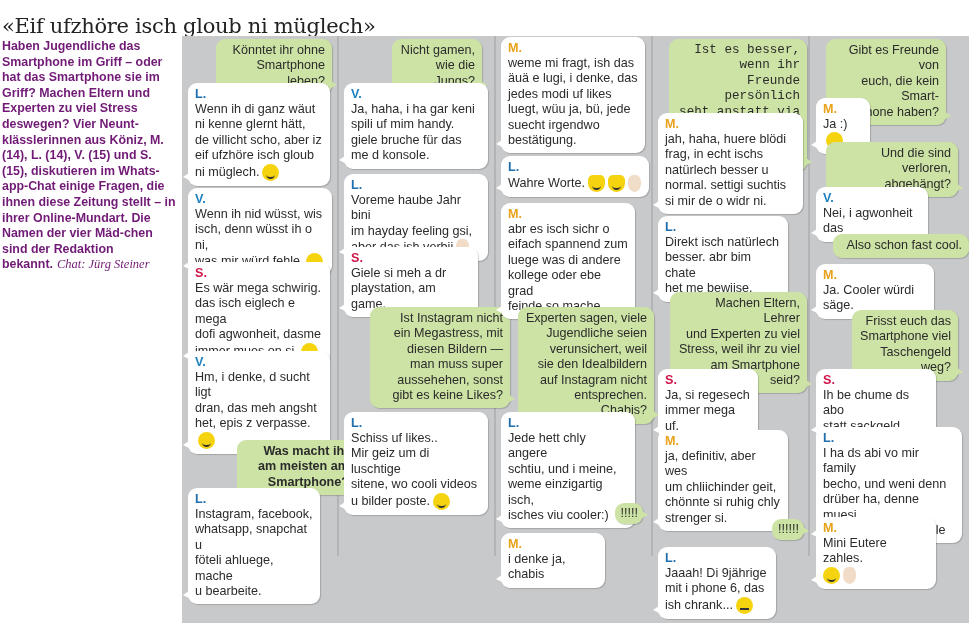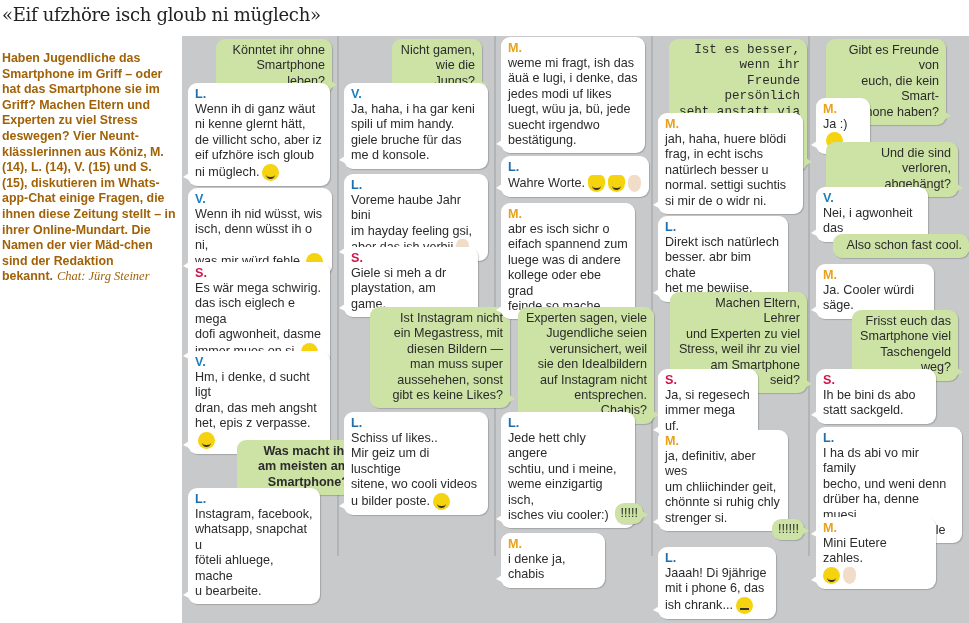--- a/index.html
+++ b/index.html
@@ -1,18 +1,18 @@
 <!DOCTYPE html>
 <html><head>
 <meta charset="utf-8">
 <style>
   html, body { margin:0; padding:0; }
   body { width:969px; height:623px; background:#ffffff; position:relative; overflow:hidden; font-family:"DejaVu Sans", sans-serif; }
-  .headline { position:absolute; left:2px; top:4px; font-family:"DejaVu Serif", serif; font-size:18px; color:#222; letter-spacing:-0.3px; white-space:nowrap; }
-  .intro { position:absolute; left:2px; top:39px; width:178px; font-family:"Liberation Sans", sans-serif; font-weight:bold; font-size:12.4px; line-height:15.6px; color:#a16207;margin-top:12px; }
+  .headline { position:absolute; left:2px; top:14px; font-family:"DejaVu Serif", serif; font-size:21px; color:#222; letter-spacing:-0.3px; white-space:nowrap; }
+  .intro { position:absolute; left:2px; top:39px; width:178px; font-family:"Liberation Sans", sans-serif; font-weight:bold; font-size:12.4px; line-height:15.6px; color:#701a75; }
   .intro .credit { font-family:"Liberation Serif", serif; font-style:italic; font-weight:normal; font-size:12.5px; margin-left:4px; }
   .chat-area { position:absolute; left:182px; top:36px; width:787px; height:587px; background:#c8c9cb; }
   .col-divider { position:absolute; top:0; width:2px; height:520px; background:#b3b4b6; }
   .bubble { position:absolute; font-family:"Liberation Sans", sans-serif; font-size:12.6px; line-height:15.4px; color:#2b2b2b; border-radius:9px; padding:4px 7px 5px 7px; box-sizing:border-box; box-shadow:1px 1px 1px rgba(0,0,0,0.18); }
   .bubble.in { background:#ffffff; text-align:left; }
   .bubble.out { background:#cde3a5; text-align:right; }
   .bubble.in::before { content:""; position:absolute; left:-5px; bottom:6px; border-right:6px solid #ffffff; border-top:4px solid transparent; border-bottom:3px solid transparent; }
   .bubble.out::after { content:""; position:absolute; right:-5px; bottom:6px; border-left:6px solid #cde3a5; border-top:4px solid transparent; border-bottom:3px solid transparent; }
   .author { display:block; font-weight:bold; font-size:12.6px; line-height:15px; }
   .author.L, .author.V { color:#1c7fbf; }
@@ -147,20 +147,20 @@
 phone haben?</span></div>
   <div class="bubble in" style="left:634px;top:62px;width:54px;"><span class="author M">M.</span><span class="msg">Ja :)</span><span class="emoji"></span></div>
   <div class="bubble out" style="left:644px;top:106px;width:132px;"><span class="msg">Und die sind verloren,
 abgehängt?</span></div>
   <div class="bubble in" style="left:634px;top:151px;width:112px;"><span class="author V">V.</span><span class="msg">Nei, i agwonheit das</span></div>
   <div class="bubble out" style="left:651px;top:198px;width:136px;"><span class="msg">Also schon fast cool.</span></div>
   <div class="bubble in" style="left:634px;top:228px;width:118px;"><span class="author M">M.</span><span class="msg">Ja. Cooler würdi säge.</span></div>
   <div class="bubble out" style="left:670px;top:274px;width:106px;"><span class="msg">Frisst euch das
 Smartphone viel
 Taschengeld weg?</span></div>
-  <div class="bubble in" style="left:634px;top:333px;width:120px;"><span class="author S">S.</span><span class="msg">Ih be bini ds abo
+  <div class="bubble in" style="left:634px;top:333px;width:120px;"><span class="author S">S.</span><span class="msg">Ih be chume ds abo
 statt sackgeld.</span></div>
   <div class="bubble in" style="left:634px;top:391px;width:146px;"><span class="author L">L.</span><span class="msg">I ha ds abi vo mir family
 becho, und weni denn
 drüber ha, denne muesi
 d helfti von dem zahle</span></div>
   <div class="bubble in" style="left:634px;top:481px;width:120px;"><span class="author M">M.</span><span class="msg">Mini Eutere zahles.</span><br><span class="emoji" style="margin-left:0"></span><span class="emoji hand"></span></div>
 </div>
 
 </body></html>

